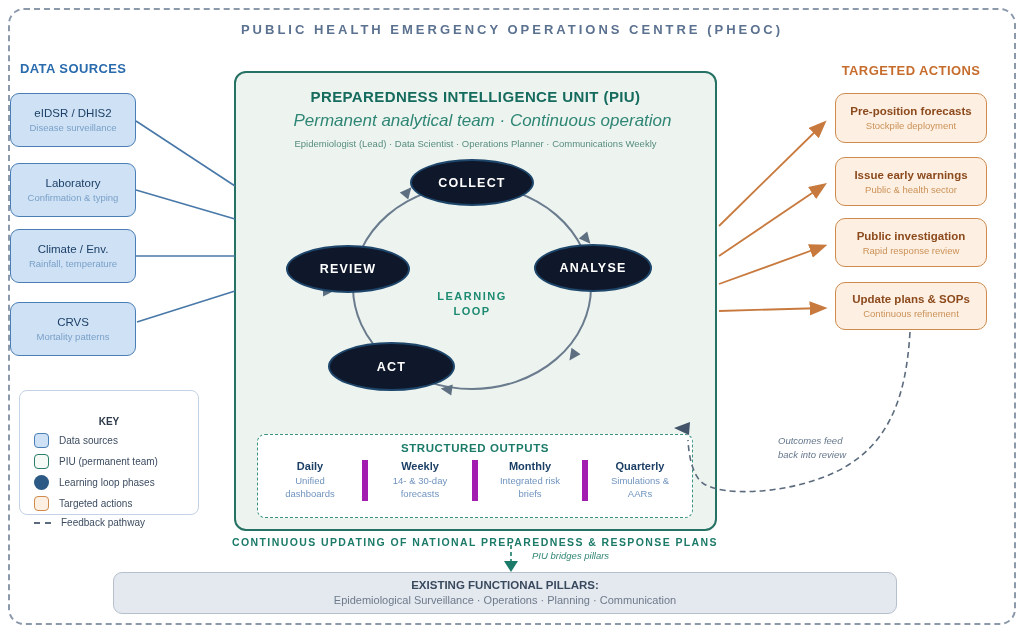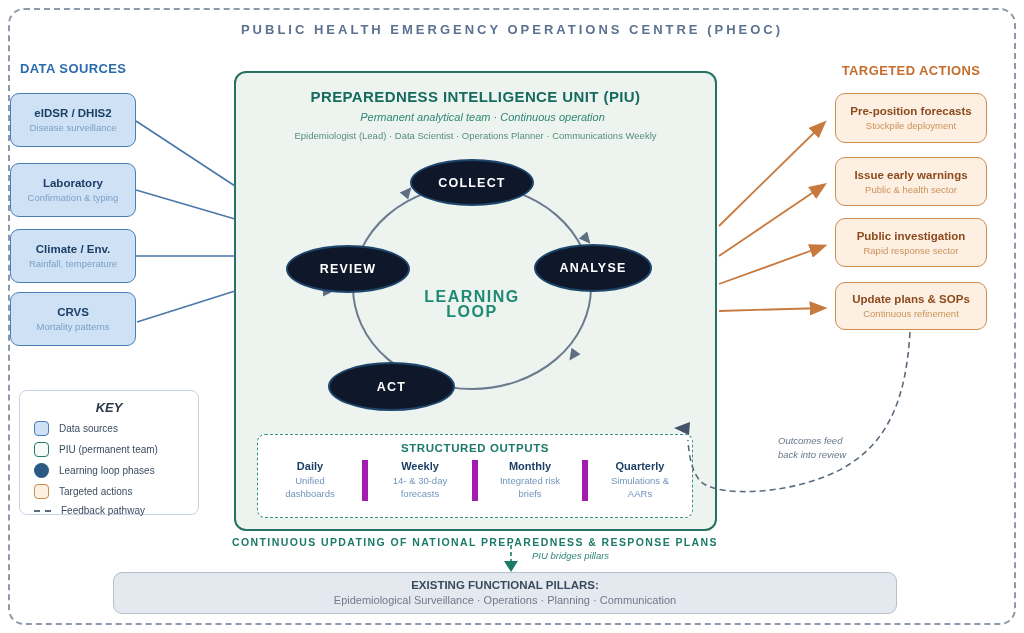--- a/index.html
+++ b/index.html
@@ -9,55 +9,55 @@
         border:2px dashed #8b99ab;border-radius:16px;}
   .main-title{position:absolute;left:0;top:22px;width:100%;text-align:center;
         font-size:13px;font-weight:bold;letter-spacing:3px;color:#5b7190;}
   .col-header{position:absolute;font-size:13px;font-weight:bold;letter-spacing:.4px;}
   .ds-header{left:20px;top:61px;color:#2a6bad;}
   .ta-header{left:835px;top:63px;width:152px;text-align:center;color:#c66d2e;}
 
   .ds-box{position:absolute;left:10px;width:126px;height:54px;background:#cfe2f5;
         border:1.5px solid #4a7fb5;border-radius:9px;display:flex;flex-direction:column;
         align-items:center;justify-content:center;gap:3px;box-sizing:border-box;}
-  .ds-box .t{font-size:11.5px;font-weight:bold;color:#1b3f66;}
+  .ds-box .t{font-size:11.5px;font-weight:normal;color:#1b3f66;}
   .ds-box .s{font-size:9.5px;color:#7aa0c8;}
 
   .ta-box{position:absolute;left:835px;width:152px;background:#fdf0e3;
         border:1.5px solid #cd8b4e;border-radius:10px;display:flex;flex-direction:column;
         align-items:center;justify-content:center;gap:3px;box-sizing:border-box;}
   .ta-box .t{font-size:11.5px;font-weight:bold;color:#8c4a1d;}
   .ta-box .s{font-size:9.5px;color:#cb9157;}
 
   .piu-box{position:absolute;left:234px;top:71px;width:483px;height:460px;
         background:#edf4f0;border:2px solid #257163;border-radius:12px;box-sizing:border-box;
         text-align:center;}
   .piu-title{margin-top:15px;font-size:15px;font-weight:bold;color:#156b5d;letter-spacing:.4px;}
-  .piu-sub{margin-top:6px;font-size:11px;font-style:italic;color:#2f8674;padding-left:14px;}
+  .piu-sub{margin-top:6px;font-size:17px;font-style:italic;color:#2f8674;padding-left:14px;}
   .piu-roles{margin-top:7px;font-size:9.5px;color:#578c7f;}
 
   .node{position:absolute;z-index:4;background:#0f172a;border:2px solid #1e466b;
         border-radius:50%;display:flex;align-items:center;justify-content:center;
         color:#ffffff;font-size:12.5px;font-weight:bold;letter-spacing:1.2px;box-sizing:border-box;}
   .loop-label{position:absolute;left:412px;top:289px;width:120px;text-align:center;z-index:4;
-        font-size:16px;font-weight:bold;letter-spacing:1.5px;color:#1d8a71;line-height:15px;}
+        font-size:11px;font-weight:bold;letter-spacing:1.5px;color:#1d8a71;line-height:15px;}
 
   .outputs-box{position:absolute;left:257px;top:434px;width:436px;height:84px;background:#ffffff;
         border:1.5px dashed #3a9480;border-radius:8px;box-sizing:border-box;z-index:2;}
   .outputs-title{margin-top:7px;text-align:center;font-size:11.5px;font-weight:bold;
         letter-spacing:.6px;color:#1b7a68;}
   .outputs-cols{display:flex;margin-top:6px;}
   .outputs-col{flex:1;text-align:center;}
   .outputs-col+.outputs-col{border-left:6px solid #a21caf;}
   .outputs-col .p{font-size:11px;font-weight:bold;color:#1c3f66;}
   .outputs-col .d{margin:3px auto 0;width:72px;font-size:9.5px;color:#7094bf;line-height:1.35;}
 
   .key-box{position:absolute;left:19px;top:390px;width:180px;height:125px;background:#ffffff;
         border:1px solid #c3d2e4;border-radius:8px;box-sizing:border-box;}
-  .key-title{margin-top:9px;text-align:center;font-size:13px;font-weight:bold;color:#2c3a4a;font-style:italic;}
+  .key-title{margin-top:25px;text-align:center;font-size:10px;font-weight:bold;color:#2c3a4a;}
   .key-row{display:flex;align-items:center;gap:10px;margin:6px 0 0 14px;}
   .key-row .lbl{font-size:10px;color:#3c4c60;}
   .sw{width:15px;height:15px;border-radius:4px;box-sizing:border-box;flex:0 0 auto;}
   .sw-ds{background:#cfe2f5;border:1.5px solid #4a7fb5;}
   .sw-piu{background:#f6faf7;border:1.5px solid #2a7d68;}
   .sw-loop{background:#2c5a85;border-radius:50%;}
   .sw-ta{background:#fdf0e3;border:1.5px solid #cd8b4e;}
   .sw-fb{width:17px;height:0;border-radius:0;border-top:2px dashed #5b6b7d;}
 
   .feedback-note{position:absolute;left:778px;top:434px;width:110px;z-index:3;
@@ -87,21 +87,21 @@
     <div class="s">Disease surveillance</div>
   </div>
   <div class="ds-box" style="top:163px;">
     <div class="t">Laboratory</div>
     <div class="s">Confirmation &amp; typing</div>
   </div>
   <div class="ds-box" style="top:229px;">
     <div class="t">Climate / Env.</div>
     <div class="s">Rainfall, temperature</div>
   </div>
-  <div class="ds-box" style="top:292px;justify-content:center;">
+  <div class="ds-box" style="top:302px;justify-content:center;">
     <div class="t">CRVS</div>
     <div class="s">Mortality patterns</div>
   </div>
 
   <div class="key-box">
     <div class="key-title">KEY</div>
     <div class="key-row">
       <span class="sw sw-ds"></span>
       <span class="lbl">Data sources</span>
     </div>
@@ -155,21 +155,21 @@
   <div class="ta-box" style="top:93px;height:50px;">
     <div class="t">Pre-position forecasts</div>
     <div class="s">Stockpile deployment</div>
   </div>
   <div class="ta-box" style="top:157px;height:49px;">
     <div class="t">Issue early warnings</div>
     <div class="s">Public &amp; health sector</div>
   </div>
   <div class="ta-box" style="top:218px;height:49px;">
     <div class="t">Public investigation</div>
-    <div class="s">Rapid response sector</div>
+    <div class="s">Rapid response review</div>
   </div>
   <div class="ta-box" style="top:282px;height:48px;">
     <div class="t">Update plans &amp; SOPs</div>
     <div class="s">Continuous refinement</div>
   </div>
 
   <svg class="overlay" width="1024" height="633" viewBox="0 0 1024 633">
     <defs>
       <marker id="arrowOrange" markerWidth="10" markerHeight="8" refX="8" refY="4" orient="auto">
         <path d="M0,0 L10,4 L0,8 Z" fill="#c87a3e"></path>
@@ -205,21 +205,21 @@
     <line x1="511" y1="545" x2="511" y2="561" stroke="#1b7a68" stroke-width="1.6" stroke-dasharray="4,3"></line>
     <polygon points="504,561 518,561 511,572" fill="#1b7a68"></polygon>
   </svg>
 
   <div class="node" style="left:410px;top:159px;width:124px;height:47px;">
     <span>COLLECT</span>
   </div>
   <div class="node" style="left:534px;top:244px;width:118px;height:48px;">
     <span>ANALYSE</span>
   </div>
-  <div class="node" style="left:328px;top:362px;width:127px;height:49px;">
+  <div class="node" style="left:328px;top:342px;width:127px;height:49px;">
     <span>ACT</span>
   </div>
   <div class="node" style="left:286px;top:245px;width:124px;height:48px;">
     <span>REVIEW</span>
   </div>
   <div class="loop-label">
     <div>LEARNING</div>
     <div>LOOP</div>
   </div>
 

